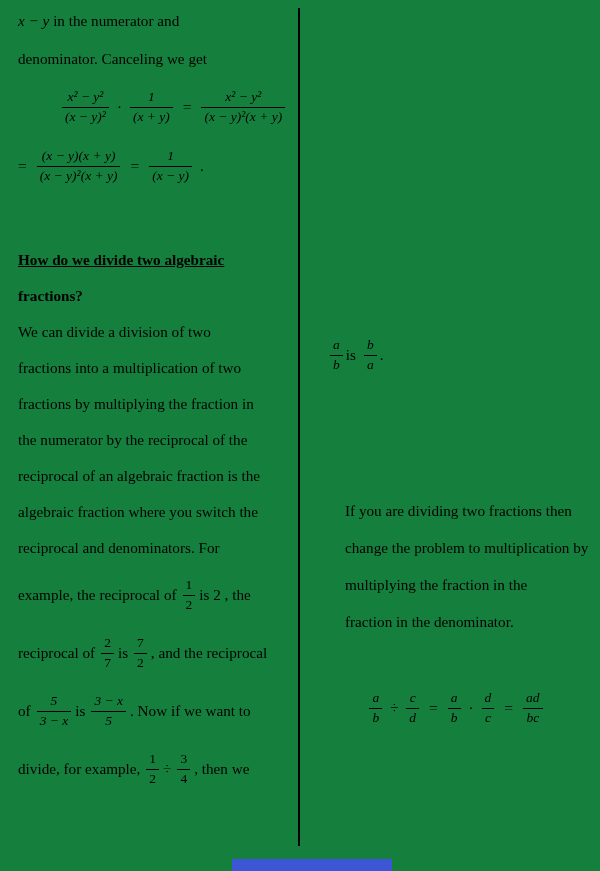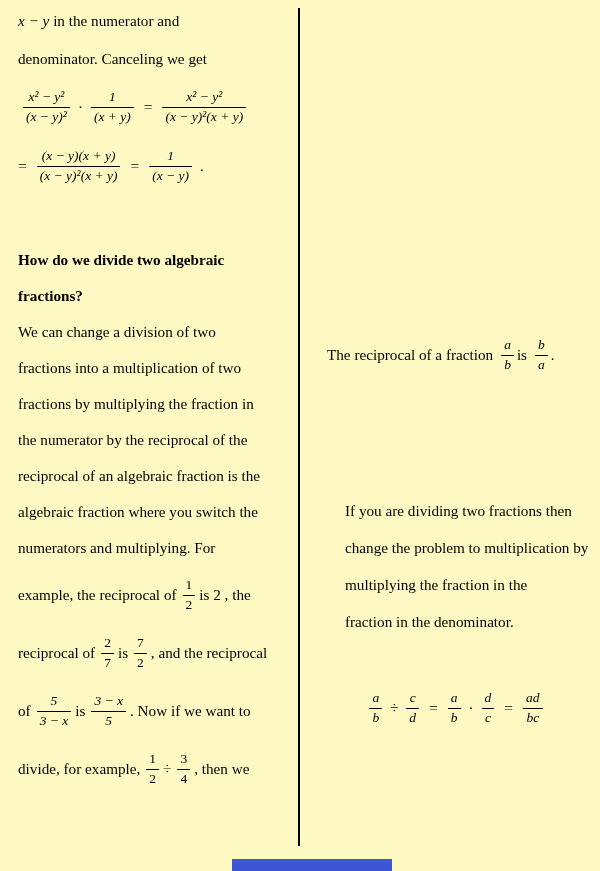--- a/index.html
+++ b/index.html
@@ -1,21 +1,21 @@
 <!DOCTYPE html>
 <html><head>
 <meta charset="utf-8">
 <style>
   * { box-sizing: border-box; }
   html, body { margin: 0; padding: 0; background: #ffffff; }
   .page {
     position: relative;
     width: 600px;
     height: 871px;
-    background: #fef9c3;
+    background: #15803d;
     color: #000000;
     font-family: "Liberation Serif", "DejaVu Serif", serif;
     overflow: hidden;
   }
   .divider {
     position: absolute;
     left: 298px;
     top: 8px;
     width: 2px;
     height: 838px;
@@ -32,31 +32,31 @@
   .leftcol {
     position: absolute;
     left: 18px;
     top: 2px;
     width: 278px;
   }
   .tline { font-size: 15.2px; white-space: nowrap; }
   #l1, #l2 { height: 38px; line-height: 38px; }
   .it { font-style: italic; }
   .bold { font-weight: bold; }
-  #h1 { margin-top: 46px; height: 36px; line-height: 36px; }
+  #h1 { margin-top: 46px; height: 36px; line-height: 36px; text-decoration: underline; }
   #h2 { height: 36px; line-height: 36px; }
   .pline { height: 36px; line-height: 36px; }
 
   .disp {
     display: flex;
     align-items: center;
     font-size: 15px;
     white-space: nowrap;
   }
-  #d1r1 { height: 58px; padding-left: 2px; }
+  #d1r1 { height: 58px; padding-left: 2px; margin-left: 39px; }
   #d1r2 { height: 60px; }
   .frac {
     display: inline-flex;
     flex-direction: column;
     text-align: center;
     font-size: 13.5px;
     line-height: 1.25;
     margin: 0 3px;
     vertical-align: middle;
   }
@@ -146,27 +146,27 @@
       <span class="frac">
         <span class="num">1</span>
         <span class="den">(x − y)</span>
       </span>
       <span class="op">.</span>
     </div>
 
     <div class="tline bold" id="h1">How do we divide two algebraic</div>
     <div class="tline bold" id="h2">fractions?</div>
 
-    <div class="tline pline">We can change a division of two</div>
+    <div class="tline pline">We can divide a division of two</div>
     <div class="tline pline">fractions into a multiplication of two</div>
     <div class="tline pline">fractions by multiplying the fraction in</div>
     <div class="tline pline">the numerator by the reciprocal of the</div>
     <div class="tline pline">reciprocal of an algebraic fraction is the</div>
     <div class="tline pline">algebraic fraction where you switch the</div>
-    <div class="tline pline">numerators and multiplying. For</div>
+    <div class="tline pline">reciprocal and denominators. For</div>
 
     <div class="mline">
       <span class="seg">example, the reciprocal of</span>
       <span class="frac">
         <span class="num">1</span>
         <span class="den">2</span>
       </span>
       <span class="seg">is 2 , the</span>
     </div>
 
@@ -208,21 +208,20 @@
       <span class="frac">
         <span class="num">3</span>
         <span class="den">4</span>
       </span>
       <span class="seg">, then we</span>
     </div>
 
   </div>
 
   <div class="note1">
-    <span class="seg">The reciprocal of a fraction</span>
     <span class="frac it">
       <span class="num">a</span>
       <span class="den">b</span>
     </span>
     <span class="seg">is</span>
     <span class="frac it">
       <span class="num">b</span>
       <span class="den">a</span>
     </span>
     <span class="seg">.</span>

